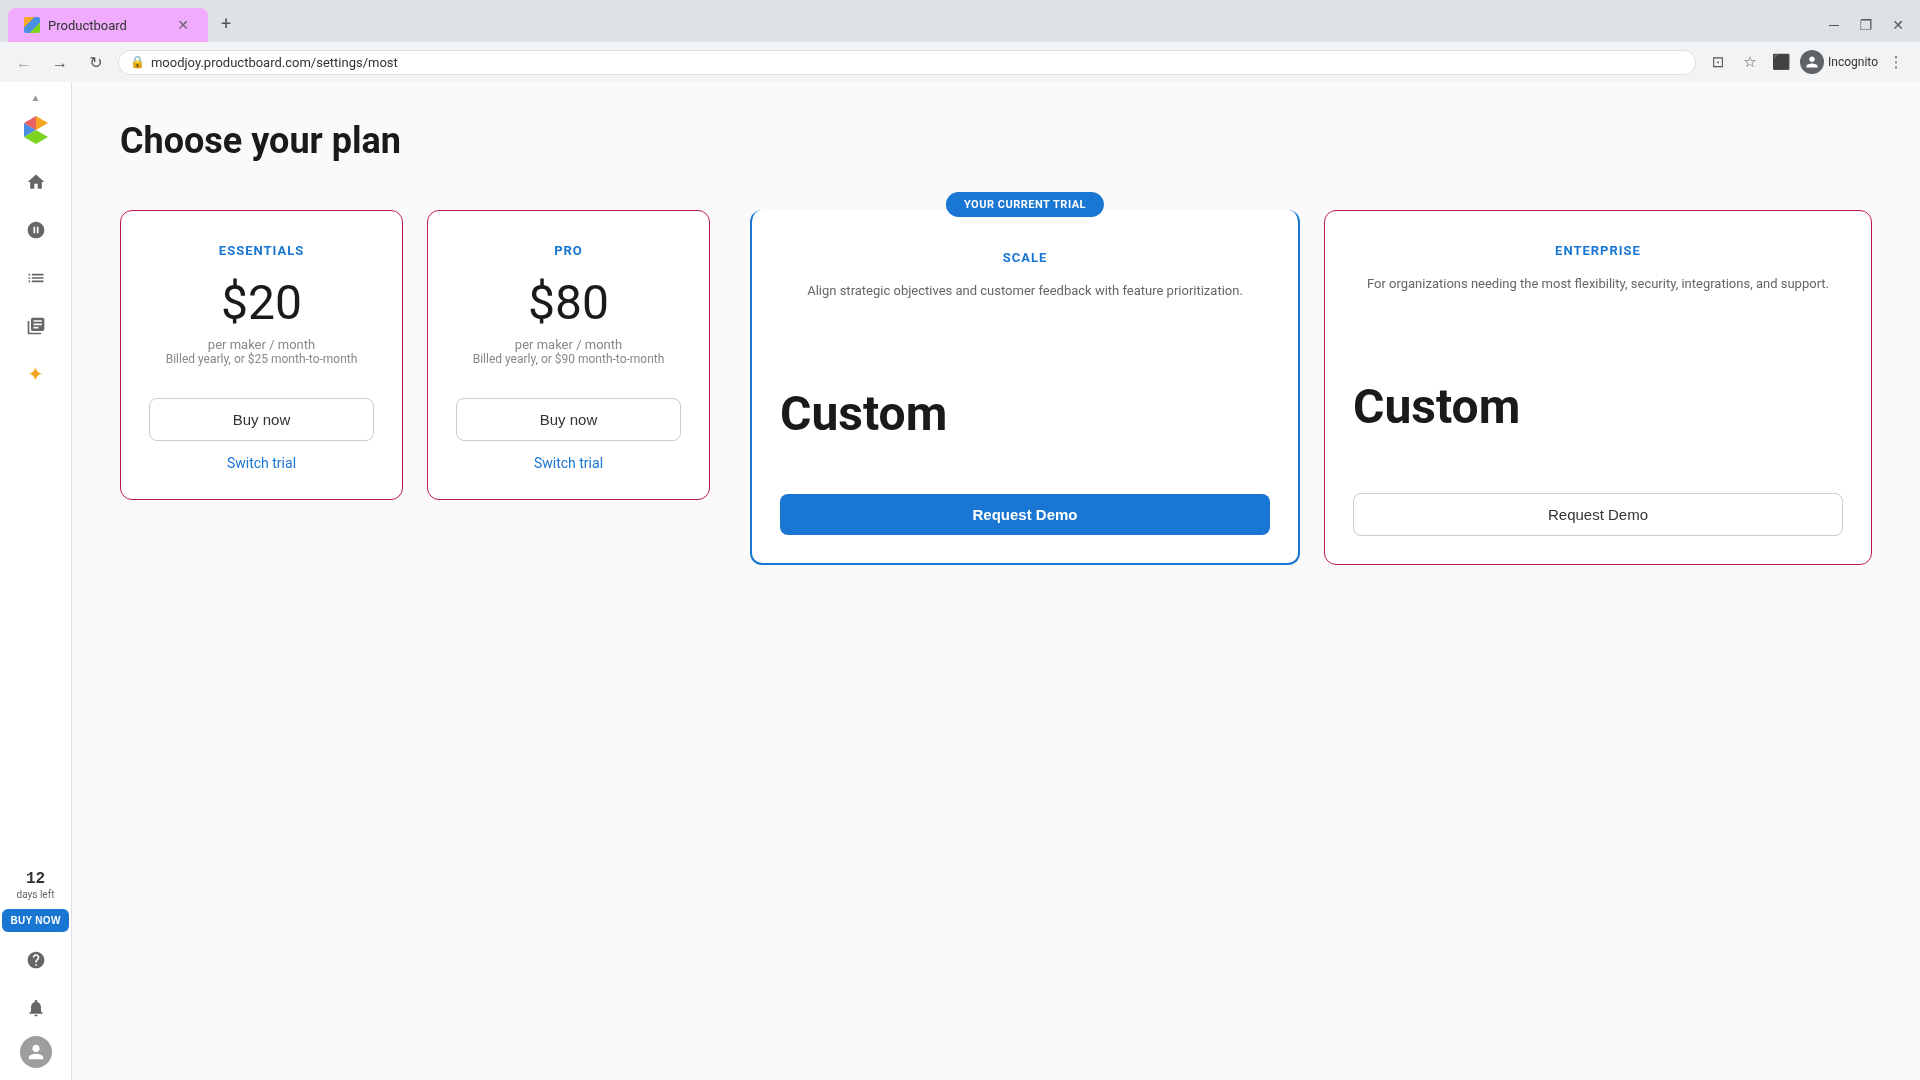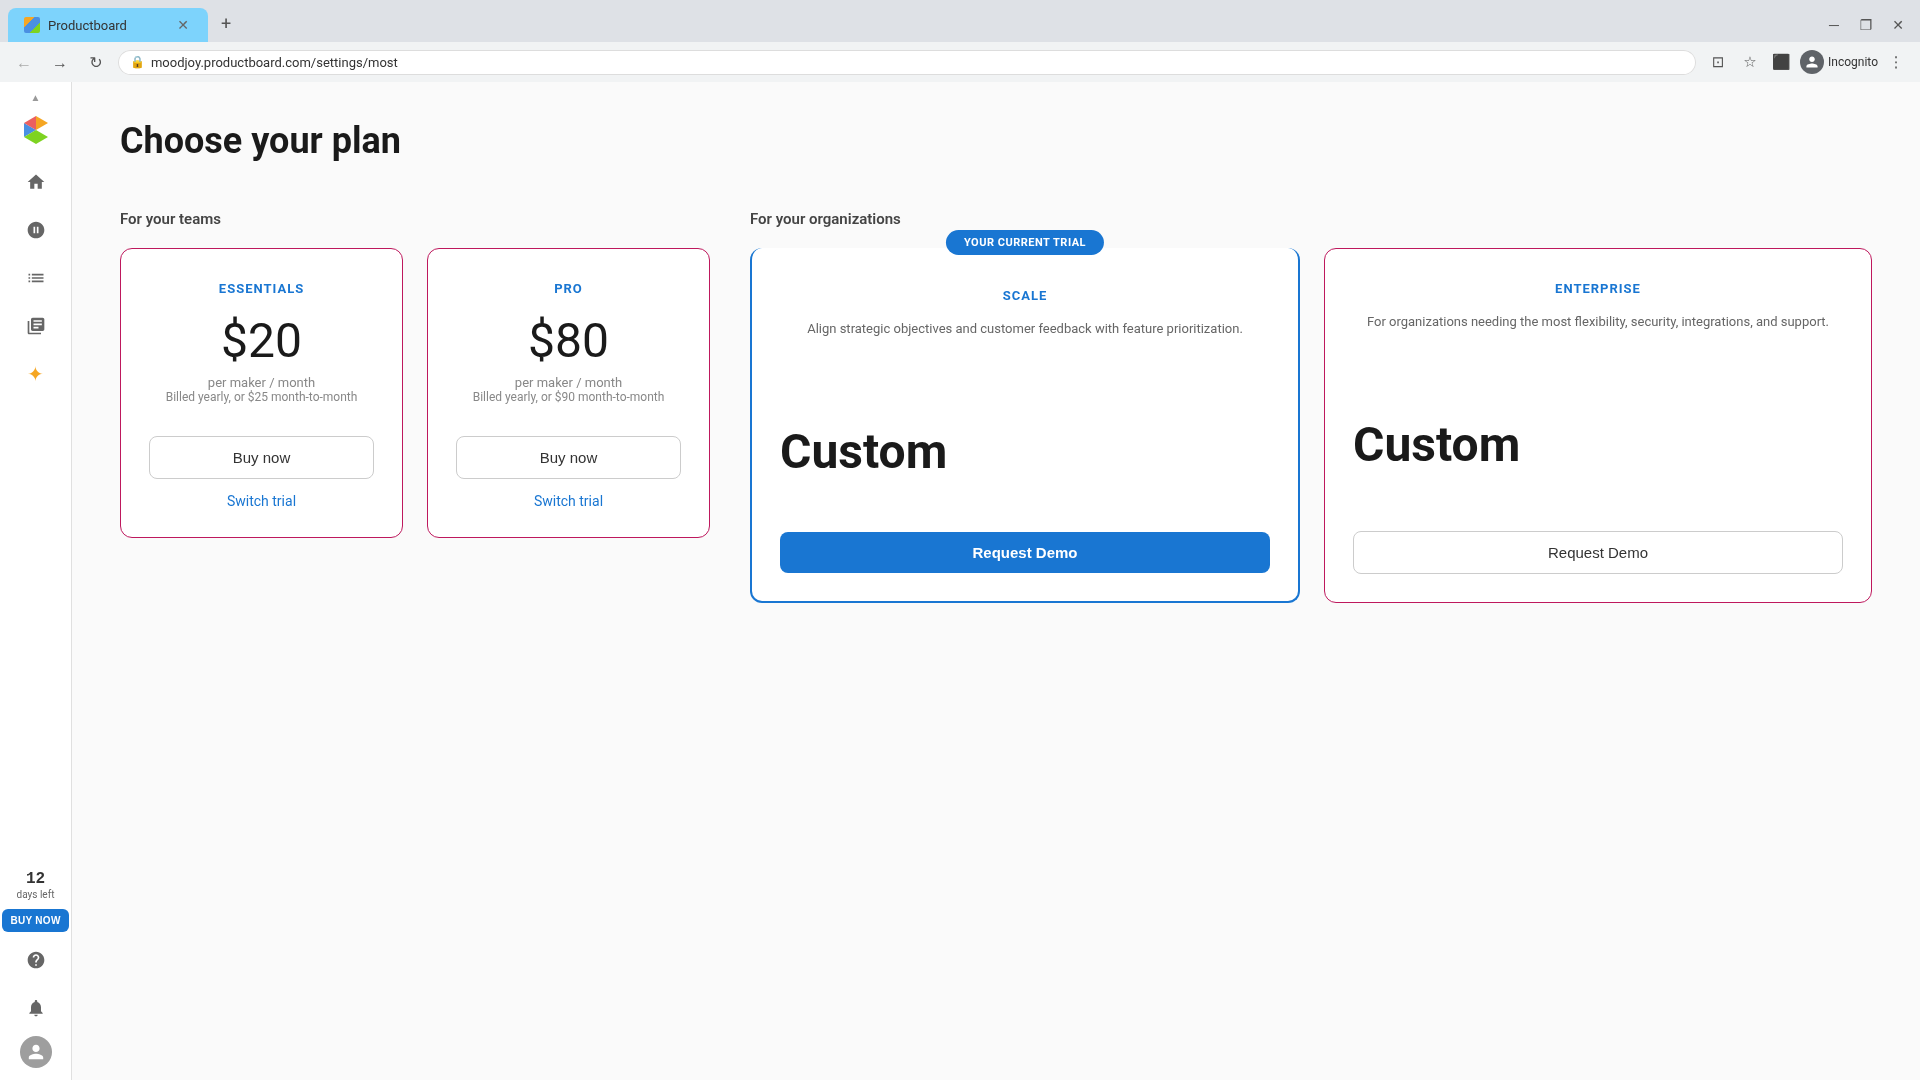--- a/index.html
+++ b/index.html
@@ -22,21 +22,21 @@
       display: flex;
       align-items: center;
       padding: 8px 8px 0;
       gap: 0;
       background: #dee1e6;
     }
     .browser-tab {
       display: flex;
       align-items: center;
       gap: 8px;
-      background: #7dd3fc;
+      background: #f0abfc;
       border-radius: 8px 8px 0 0;
       padding: 8px 16px;
       font-size: 13px;
       color: #333;
       min-width: 200px;
     }
     .tab-favicon {
       width: 16px;
       height: 16px;
       background: linear-gradient(135deg, #f5a623 0%, #f5a623 33%, #4a90e2 33%, #4a90e2 66%, #7ed321 66%);
@@ -504,21 +504,20 @@
       </div>
     </div>
   </div>
 
   <div class="main-content">
     <h1 class="page-title">Choose your plan</h1>
 
     <div class="layout-columns">
 
       <div class="section-wrapper" style="flex:1; max-width:590px">
-        <div class="section-label">For your teams</div>
         <div class="cards-row">
 
           <div class="plan-card">
             <div class="plan-name">ESSENTIALS</div>
             <div class="plan-price">$20</div>
             <div class="plan-price-note">per maker / month</div>
             <div class="plan-price-detail">Billed yearly, or $25 month-to-month</div>
             <div class="plan-cta">
               <button class="btn-secondary">Buy now</button>
               <a class="switch-trial-link">Switch trial</a>
@@ -532,21 +531,20 @@
             <div class="plan-price-detail">Billed yearly, or $90 month-to-month</div>
             <div class="plan-cta">
               <button class="btn-secondary">Buy now</button>
               <a class="switch-trial-link">Switch trial</a>
             </div>
           </div>
         </div>
       </div>
 
       <div class="section-wrapper" style="flex:1">
-        <div class="section-label">For your organizations</div>
         <div class="cards-row">
 
           <div class="plan-card highlighted" style="position:relative; padding-top: 40px;">
             <div class="current-trial-badge">YOUR CURRENT TRIAL</div>
             <div class="plan-name">SCALE</div>
             <div class="plan-description">Align strategic objectives and customer feedback with feature prioritization.</div>
             <div class="plan-custom-price">Custom</div>
             <div class="plan-cta">
               <button class="btn-primary">Request Demo</button>
             </div>

